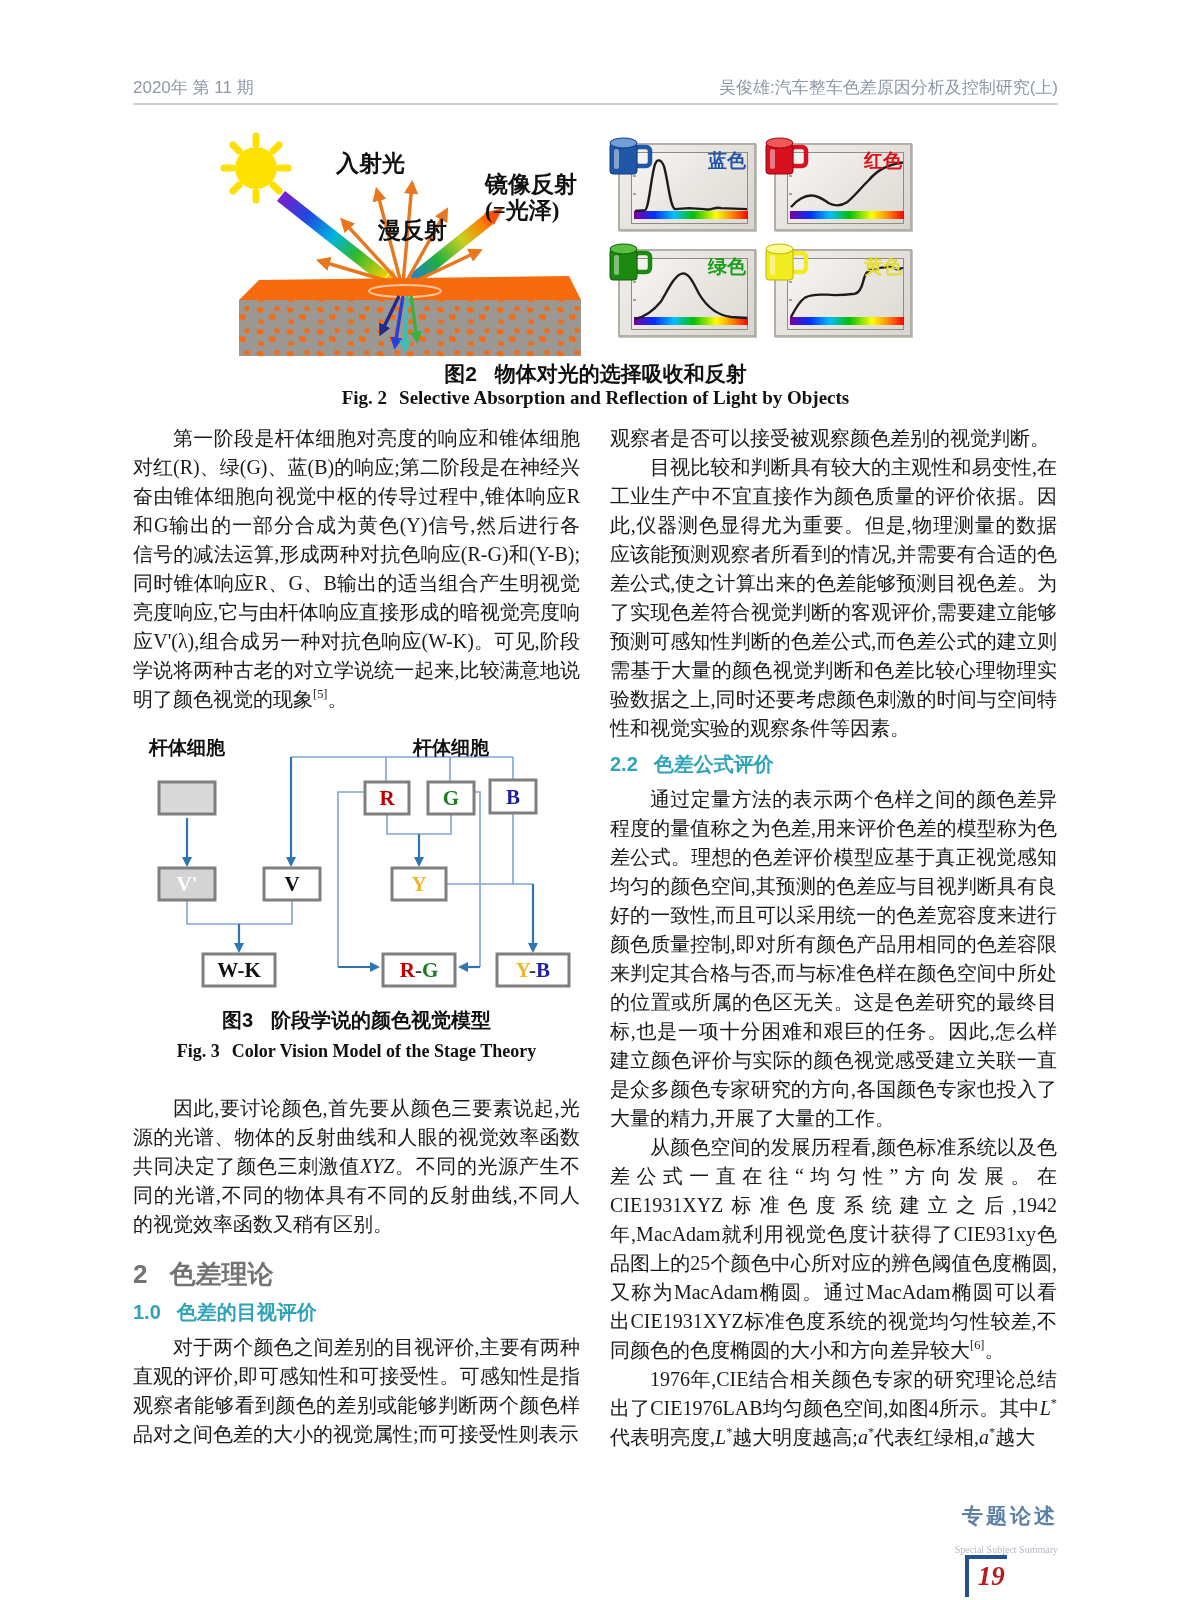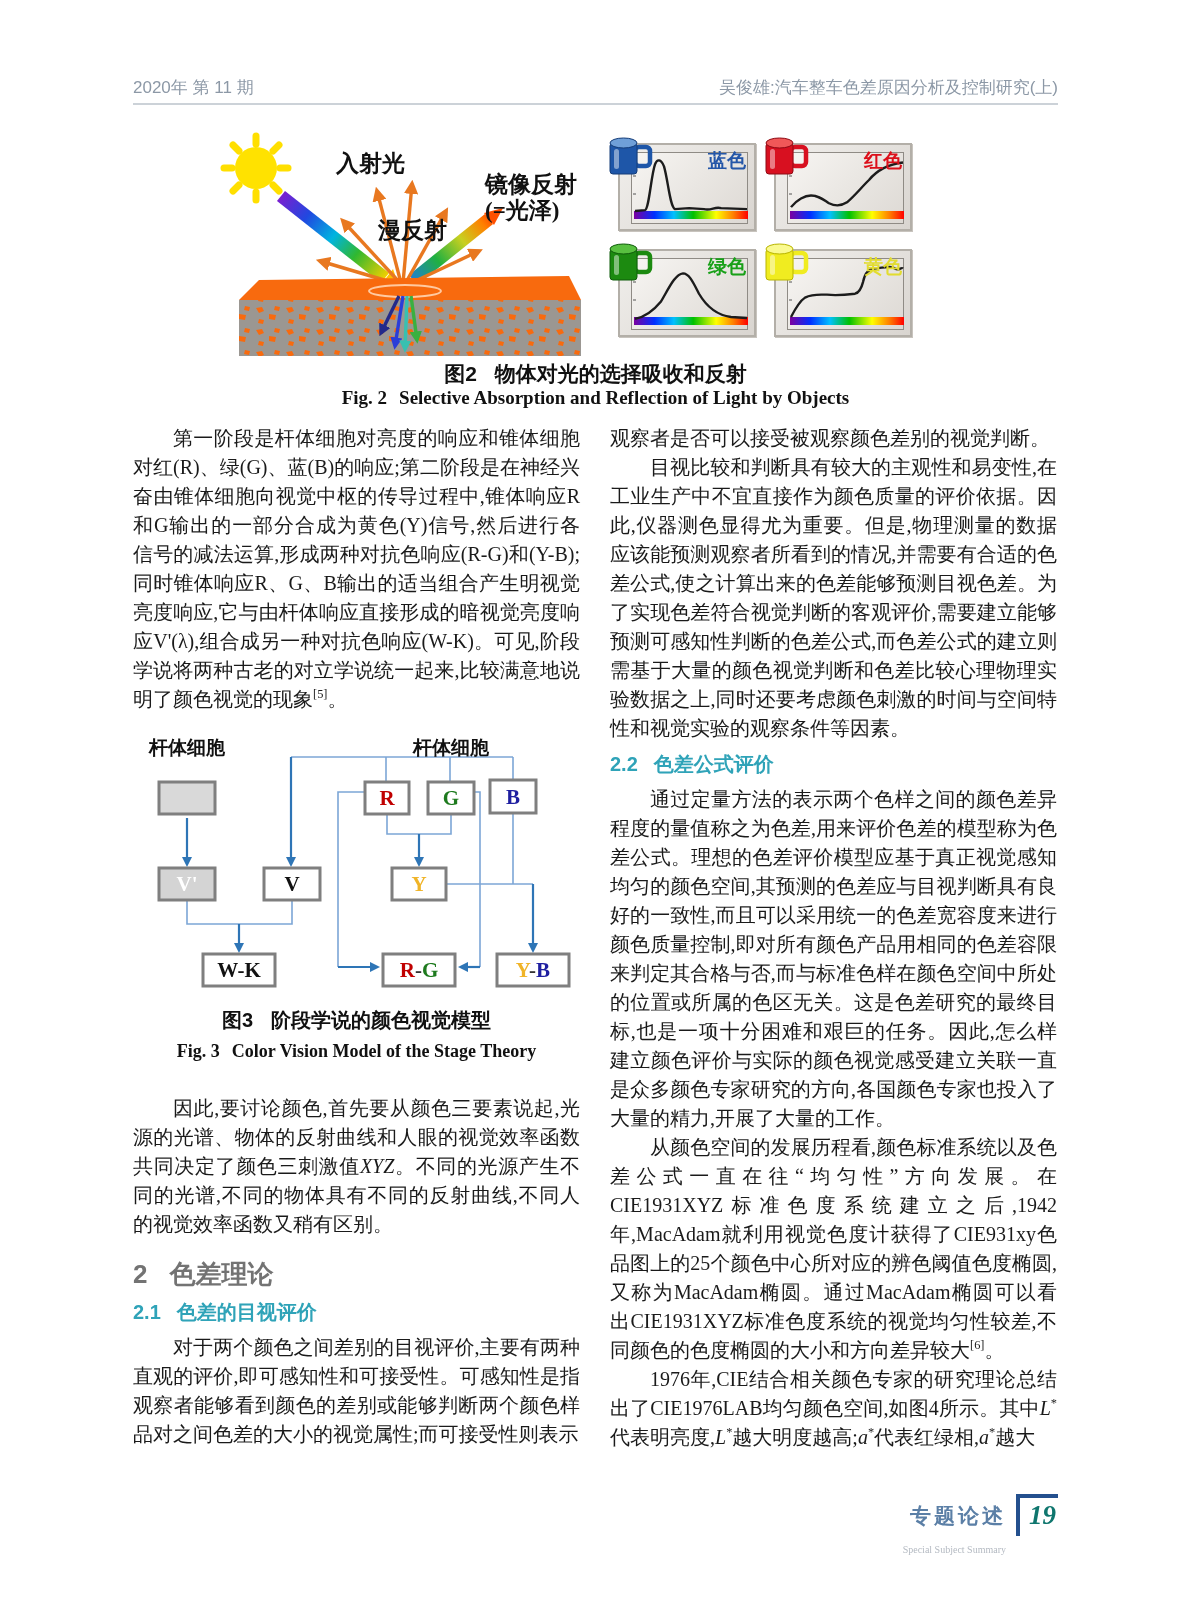--- a/index.html
+++ b/index.html
@@ -34,27 +34,27 @@
   
   .fig3wrap{margin-top:14px;}
   .fig3cap{text-align:center;margin-top:4px;}
   
   .h2x{font-family:"Liberation Sans","DejaVu Sans",sans-serif;color:#737373;font-weight:bold;
        font-size:26px;margin:20px 0 10px 0;line-height:30px;}
   .h3x{font-family:"Liberation Sans","DejaVu Sans",sans-serif;color:#2fa3b8;font-weight:bold;
        font-size:20px;margin:8px 0 8px 0;line-height:26px;}
   .hnum{margin-right:22px;} .hnum3{margin-right:16px;}
   
-  .ftr{position:absolute;right:129px;top:1494px;display:flex;align-items:flex-start;}
+  .ftr{position:absolute;right:129px;top:1494px;display:flex;align-items:flex-start;flex-direction:column;}
   .ftxt{text-align:right;padding-top:8px;}
   .fzh{font-family:"Liberation Sans","DejaVu Sans",sans-serif;font-weight:bold;font-size:21px;color:#5b7fa6;letter-spacing:3px;}
   .fen{font-family:Liberation Serif, serif;font-size:10px;color:#b4bac2;margin-top:14px;}
   .fbr{margin-left:10px;border-left:4px solid #24508e;border-top:4px solid #24508e;
        padding:4px 2px 0 9px;height:42px;box-sizing:border-box;}
-  .fpg{font-style:italic;font-weight:bold;font-size:27px;color:#0f766e;line-height:26px;text-align:right;}
+  .fpg{font-style:italic;font-weight:bold;font-size:27px;color:#b91c1c;line-height:26px;text-align:right;}
   svg text{font-family:"Liberation Serif","DejaVu Serif",serif;}
 </style>
 </head>
 <body>
 
 <div class="page">
 
   <div class="hdr">
     <span>2020年  第 11 期</span>
     <span>吴俊雄:汽车整车色差原因分析及控制研究(上)</span>
@@ -310,21 +310,21 @@
     </div>
 
     <div style="margin-top:28px;">
         <p class="para ind">因此,要讨论颜色,首先要从颜色三要素说起,光源的光谱、物体的反射曲线和人眼的视觉效率函数共同决定了颜色三刺激值<i>XYZ</i>。不同的光源产生不同的光谱,不同的物体具有不同的反射曲线,不同人的视觉效率函数又稍有区别。</p>
       </div>
 
     <div class="h2x">
       <span class="hnum">2</span><span>色差理论</span>
     </div>
     <div class="h3x">
-      <span class="hnum3">2.1</span><span>色差的目视评价</span>
+      <span class="hnum3">1.0</span><span>色差的目视评价</span>
     </div>
 
     <div>
         <p class="para ind">对于两个颜色之间差别的目视评价,主要有两种直观的评价,即可感知性和可接受性。可感知性是指观察者能够看到颜色的差别或能够判断两个颜色样品对之间色差的大小的视觉属性;而可接受性则表示</p>
       </div>
   </div>
 
   <div class="col colR">
     <div>
         <p class="para">观察者是否可以接受被观察颜色差别的视觉判断。</p>

